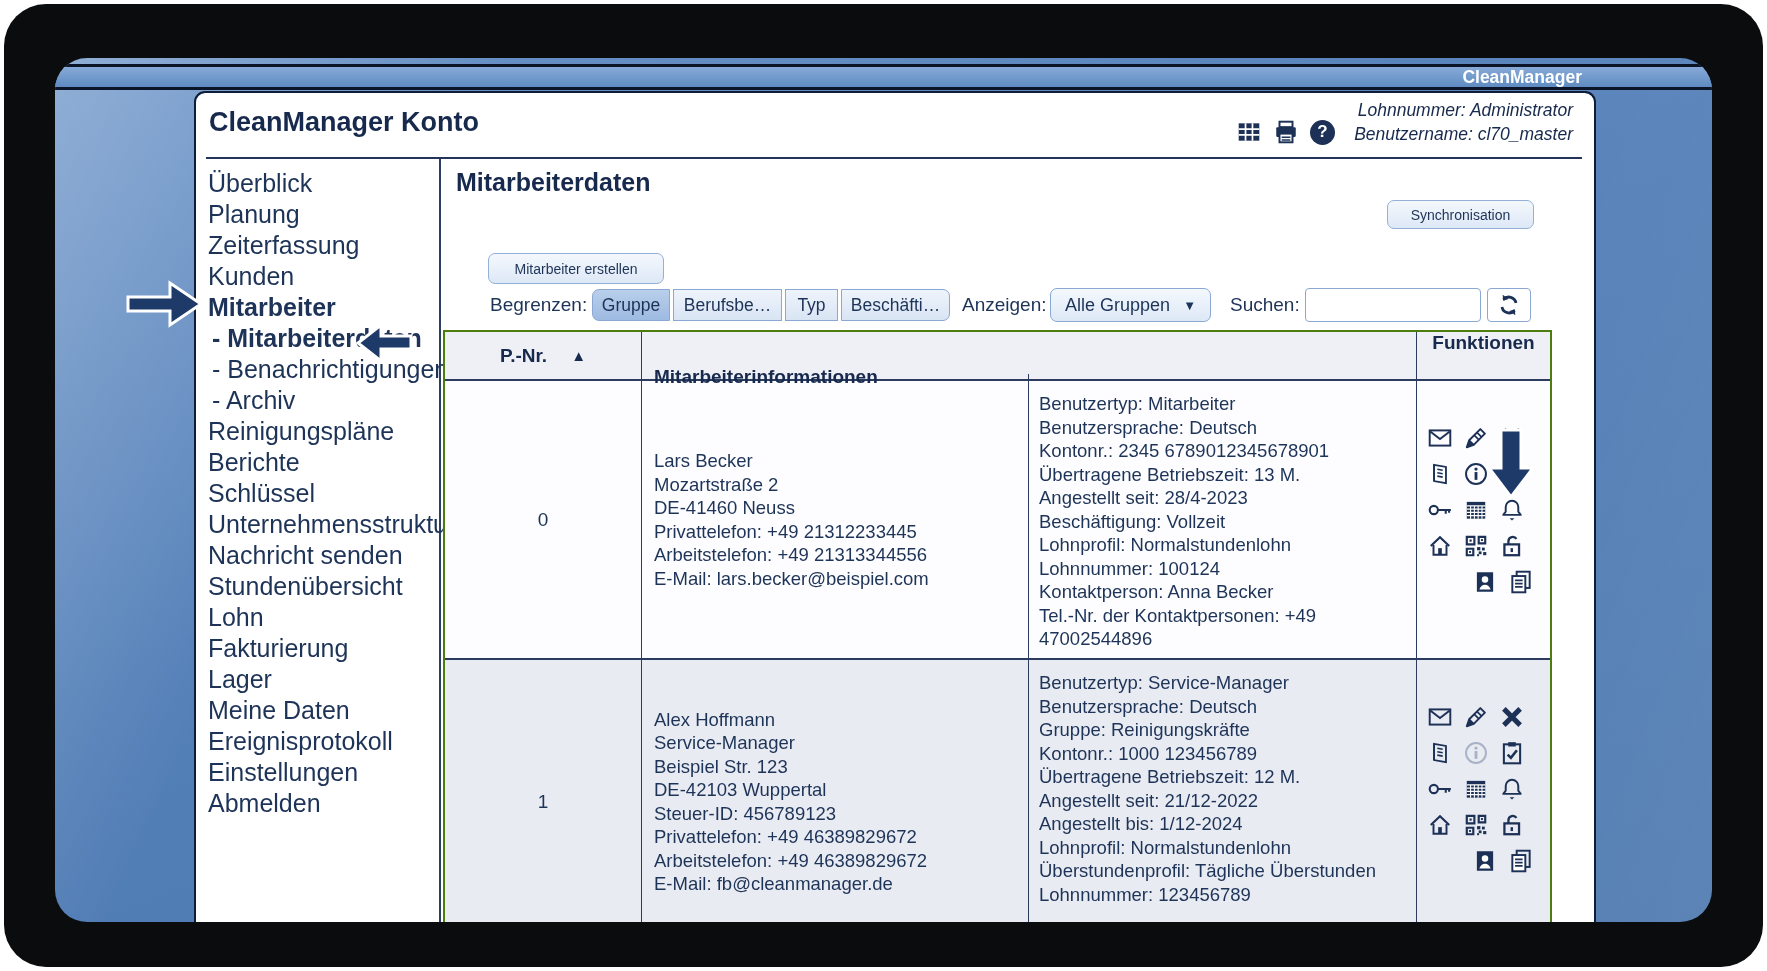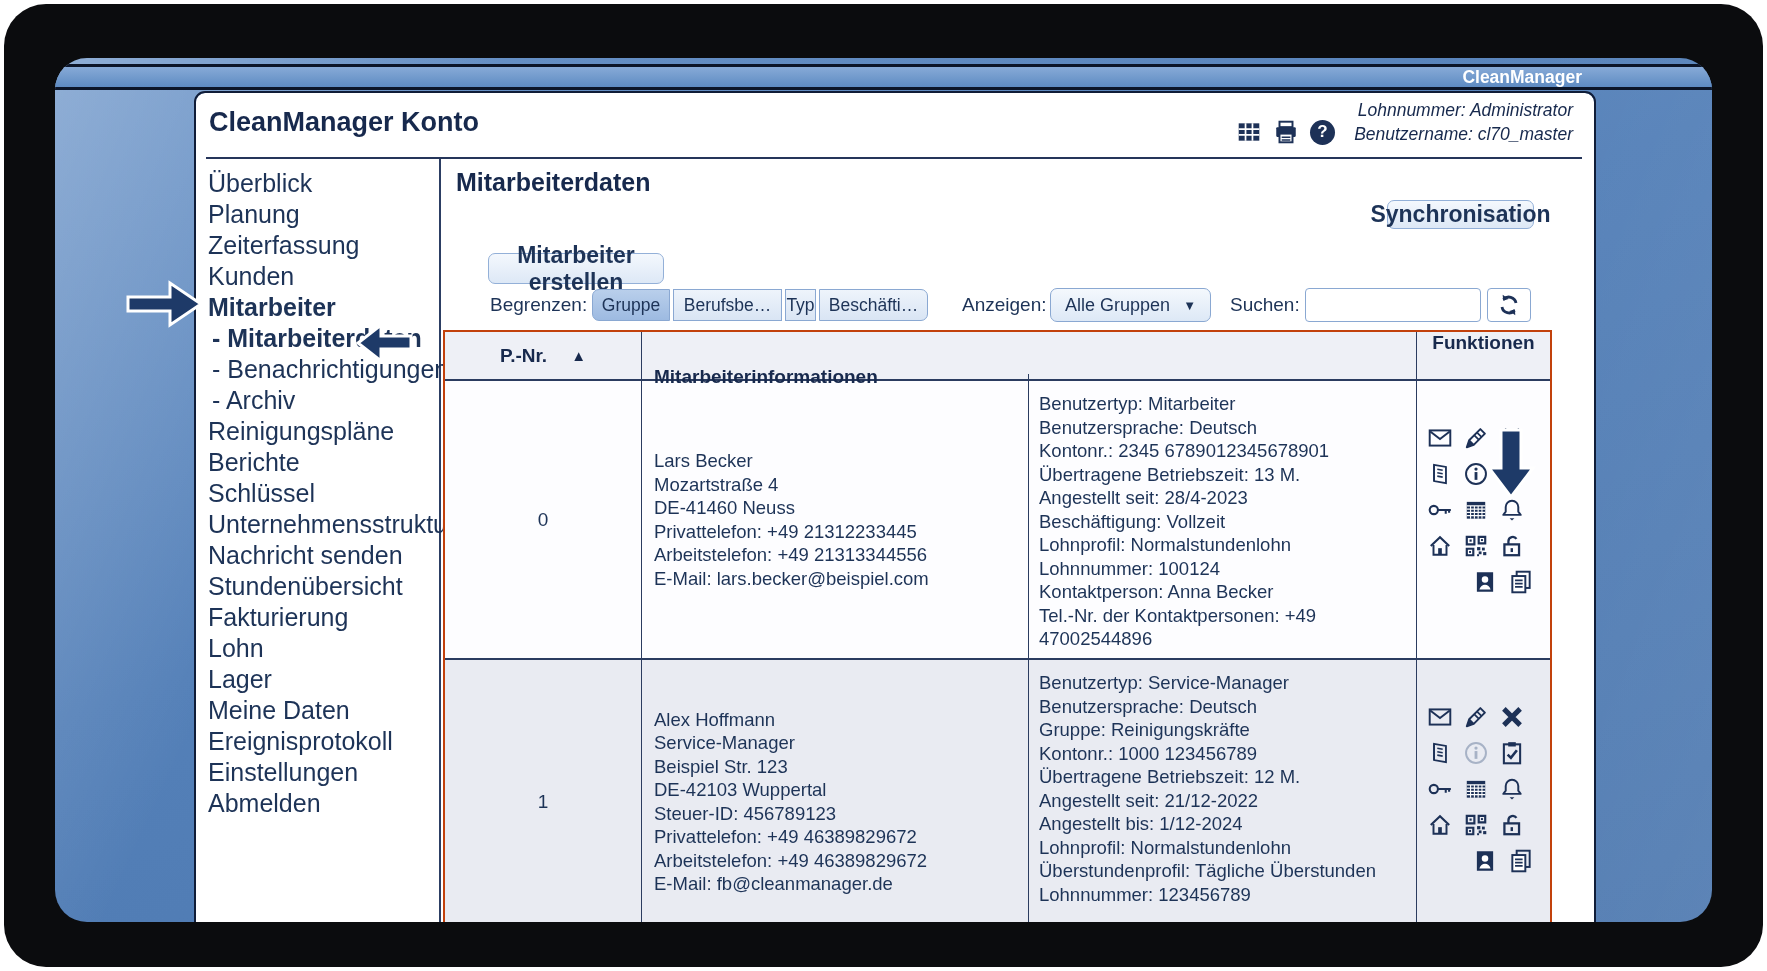--- a/index.html
+++ b/index.html
@@ -30,43 +30,43 @@
   
   .nav{position:absolute;left:0;top:66px;bottom:0;width:245px;border-right:2px solid #2c3e63;
     padding-top:9px;box-sizing:border-box;}
   .nav-item{height:31px;line-height:31px;padding-left:12px;font-size:25px;color:#1d3357;cursor:pointer;white-space:nowrap;}
   .nav-item.sub{padding-left:16px;}
   .nav-item.bold{font-weight:bold;}
   
   .main{position:absolute;left:247px;top:66px;right:0;bottom:0;}
   .page-title{position:absolute;left:13px;top:9px;font-size:25px;font-weight:bold;color:#17294d;}
   .btn{background:linear-gradient(#f4f8fd,#dde8f6);border:1px solid #93b0d8;border-radius:7px;
-    color:#1d3357;font-size:23px;font-family:inherit;display:flex;align-items:center;justify-content:center;
-    box-sizing:border-box;cursor:pointer;font-weight:bold;}
+    color:#1d3357;font-size:14px;font-family:inherit;display:flex;align-items:center;justify-content:center;
+    box-sizing:border-box;cursor:pointer;}
   .btn-sync{position:absolute;left:944px;top:41px;width:147px;height:29px;}
   .btn-create{position:absolute;left:45px;top:94px;width:176px;height:31px;}
   .filter-label{position:absolute;top:129px;height:34px;line-height:34px;font-size:19px;color:#1d3357;}
   .tabs{position:absolute;left:149px;top:130px;display:flex;gap:3px;}
   .tab{height:32px;padding:0 12px;font-size:17.5px;color:#1d3357;display:flex;align-items:center;justify-content:center;
     background:linear-gradient(#eef4fb,#d9e5f4);border:1px solid #8aa8d2;box-sizing:border-box;cursor:pointer;}
   .tab:first-child{border-radius:7px 0 0 7px;}
   .tab:last-child{border-radius:0 7px 7px 0;}
   .tab.selected{background:linear-gradient(#b9cfeb,#9dbae1);}
   .dropdown{position:absolute;left:607px;top:129px;width:161px;height:34px;border-radius:7px;
     background:linear-gradient(#f4f8fd,#dde8f6);border:1px solid #8aa8d2;box-sizing:border-box;
     display:flex;align-items:center;justify-content:space-between;padding:0 14px;cursor:pointer;
     font-size:18px;color:#1d3357;}
   .dropdown .caret{font-size:13px;}
   .search-input{position:absolute;left:862px;top:129px;width:176px;height:34px;box-sizing:border-box;
     border:1.5px solid #8aa8d2;border-radius:4px;background:#fff;font-size:18px;color:#1d3357;padding:0 8px;font-family:inherit;}
   .btn-refresh{position:absolute;left:1044px;top:129px;width:44px;height:34px;border-radius:4px;
     background:#fff;border:1.5px solid #8aa8d2;box-sizing:border-box;display:flex;align-items:center;justify-content:center;color:#1d3157;cursor:pointer;}
   .btn-refresh svg{width:24px;height:24px;}
   
-  .table{position:absolute;left:0;top:171px;width:1105px;border:2px solid #c2410c;box-sizing:content-box;}
+  .table{position:absolute;left:0;top:171px;width:1105px;border:2px solid #4d7c0f;box-sizing:content-box;}
   .trow{display:flex;}
   .thead{height:47px;background:#eef0f6;border-bottom:2px solid #2b3c60;font-weight:bold;color:#17294d;font-size:19px;}
   .cell{box-sizing:border-box;border-right:1px solid #2b3c60;}
   .cell:last-child{border-right:none;}
   .c1{width:197px;display:flex;align-items:center;justify-content:center;gap:24px;}
   .c2{width:387px;}
   .c3{width:388px;}
   .c4{width:133px;}
   .thead .c2{display:flex;align-items:center;padding-left:12px;margin-top:42px;}
   .thead .c4{display:flex;align-items:flex-start;justify-content:center;}
@@ -220,39 +220,39 @@
       <div class="nav-item bold">Mitarbeiter</div>
       <div class="nav-item sub bold">- Mitarbeiterdaten</div>
       <div class="nav-item sub">- Benachrichtigungen</div>
       <div class="nav-item sub">- Archiv</div>
       <div class="nav-item">Reinigungspläne</div>
       <div class="nav-item">Berichte</div>
       <div class="nav-item">Schlüssel</div>
       <div class="nav-item">Unternehmensstruktur</div>
       <div class="nav-item">Nachricht senden</div>
       <div class="nav-item">Stundenübersicht</div>
+      <div class="nav-item">Lohn</div>
       <div class="nav-item">Fakturierung</div>
-      <div class="nav-item">Lohn</div>
       <div class="nav-item">Lager</div>
       <div class="nav-item">Meine Daten</div>
       <div class="nav-item">Ereignisprotokoll</div>
       <div class="nav-item">Einstellungen</div>
       <div class="nav-item">Abmelden</div>
     </div>
 
     <div class="main">
       <div class="page-title">Mitarbeiterdaten</div>
       <button class="btn btn-sync">Synchronisation</button>
       <button class="btn btn-create">Mitarbeiter erstellen</button>
 
       <div class="filter-label" style="left:47px">Begrenzen:</div>
       <div class="tabs">
         <div class="tab selected" style="width:78px">Gruppe</div>
         <div class="tab" style="width:109px">Berufsbe…</div>
-        <div class="tab" style="width:31px">Typ</div>
+        <div class="tab" style="width:53px">Typ</div>
         <div class="tab" style="width:109px">Beschäfti…</div>
       </div>
       <div class="filter-label" style="left:519px">Anzeigen:</div>
       <div class="dropdown">
         <span>Alle Gruppen</span>
         <span class="caret">▼</span>
       </div>
       <div class="filter-label" style="left:787px">Suchen:</div>
       <input class="search-input" type="text" value="" style="">
       <button class="btn-refresh">
@@ -273,21 +273,21 @@
           <div class="cell c3"></div>
           <div class="cell c4">
             <span>Funktionen</span>
           </div>
         </div>
 
         <div class="trow rbody row0">
           <div class="cell c1 pnr">0</div>
           <div class="cell c2 info">
               <div class="line">Lars Becker</div>
-              <div class="line">Mozartstraße 4</div>
+              <div class="line">Mozartstraße 2</div>
               <div class="line">DE-41460 Neuss</div>
               <div class="line">Privattelefon: +49 21312233445</div>
               <div class="line">Arbeitstelefon: +49 21313344556</div>
               <div class="line">E-Mail: lars.becker@beispiel.com</div>
             </div>
           <div class="cell c3 details">
               <div class="line">Benutzertyp: Mitarbeiter</div>
               <div class="line">Benutzersprache: Deutsch</div>
               <div class="line">Kontonr.: 2345 6789012345678901</div>
               <div class="line">Übertragene Betriebszeit: 13 M.</div>

